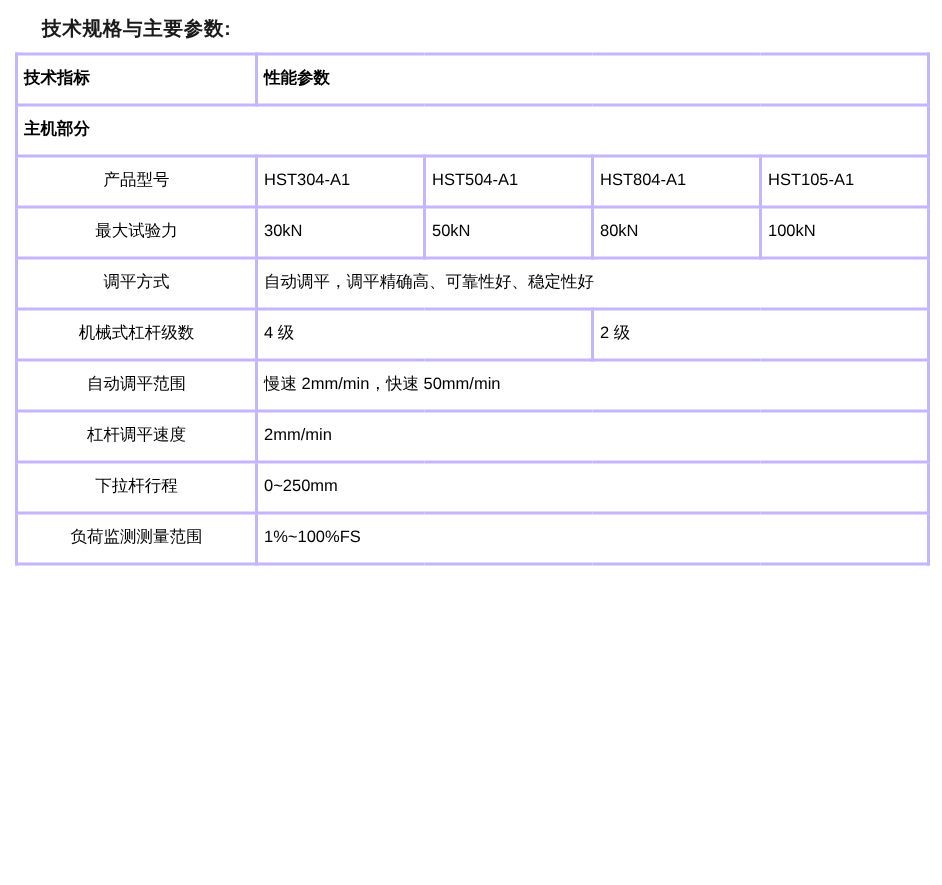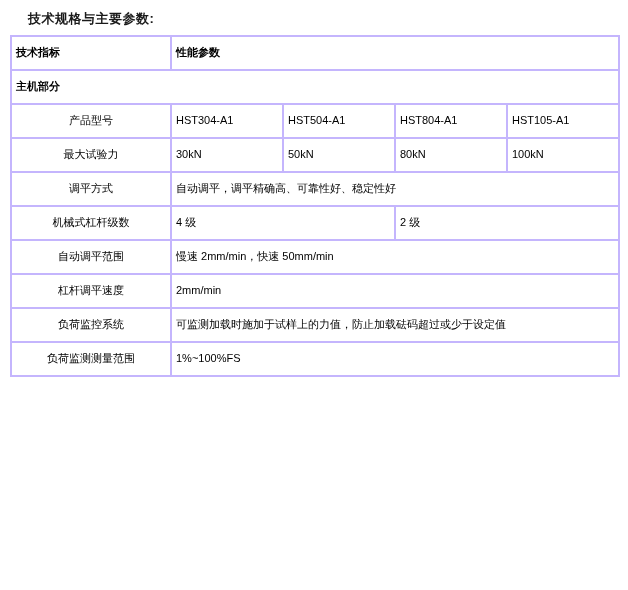--- a/index.html
+++ b/index.html
@@ -108,26 +108,26 @@
       <tr>
         <td class="c-left tall">自动调平范围</td>
         <td class="c-center" colspan="4">慢速 2mm/min，快速 50mm/min</td>
       </tr>
 
       <tr>
         <td class="c-left tall">杠杆调平速度</td>
         <td class="c-center" colspan="4">2mm/min</td>
       </tr>
 
+      <tr>
+        <td class="c-left tall">下拉杆行程</td>
+        <td class="c-center" colspan="4">0~250mm</td>
+      </tr>
 
 
-      <tr>
-        <td class="c-left tall">负荷监控系统</td>
-        <td class="c-center" colspan="4">可监测加载时施加于试样上的力值，防止加载砝码超过或少于设定值</td>
-      </tr>
 
       <tr>
         <td class="c-left tall">负荷监测测量范围</td>
         <td class="c-center" colspan="4">1%~100%FS</td>
       </tr>
 
     </tbody>
   </table>
 </div>
 

